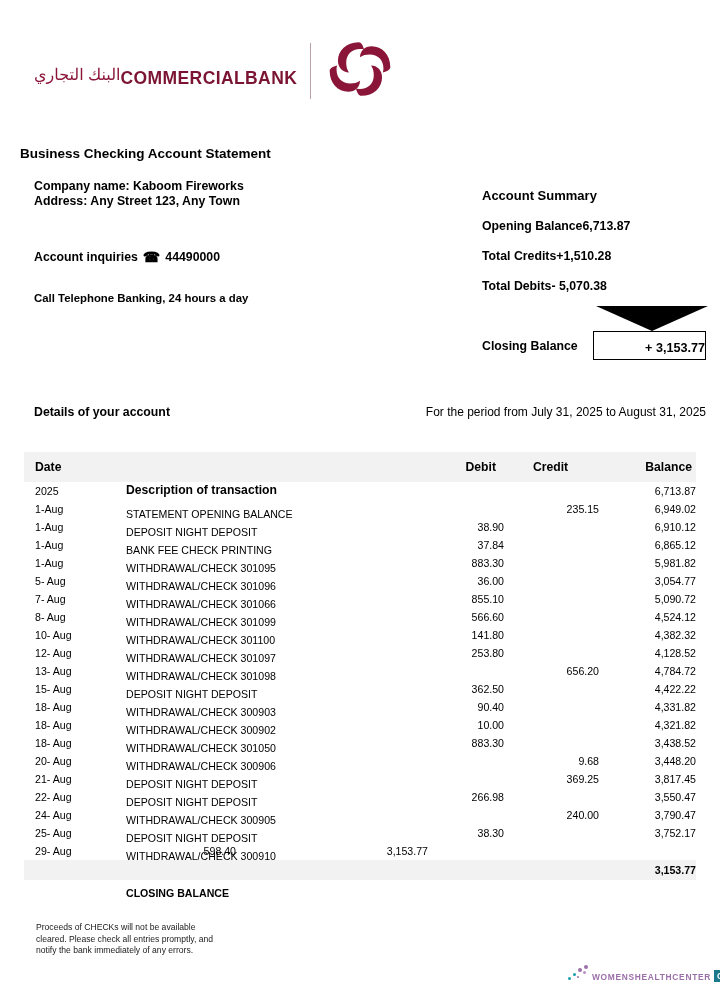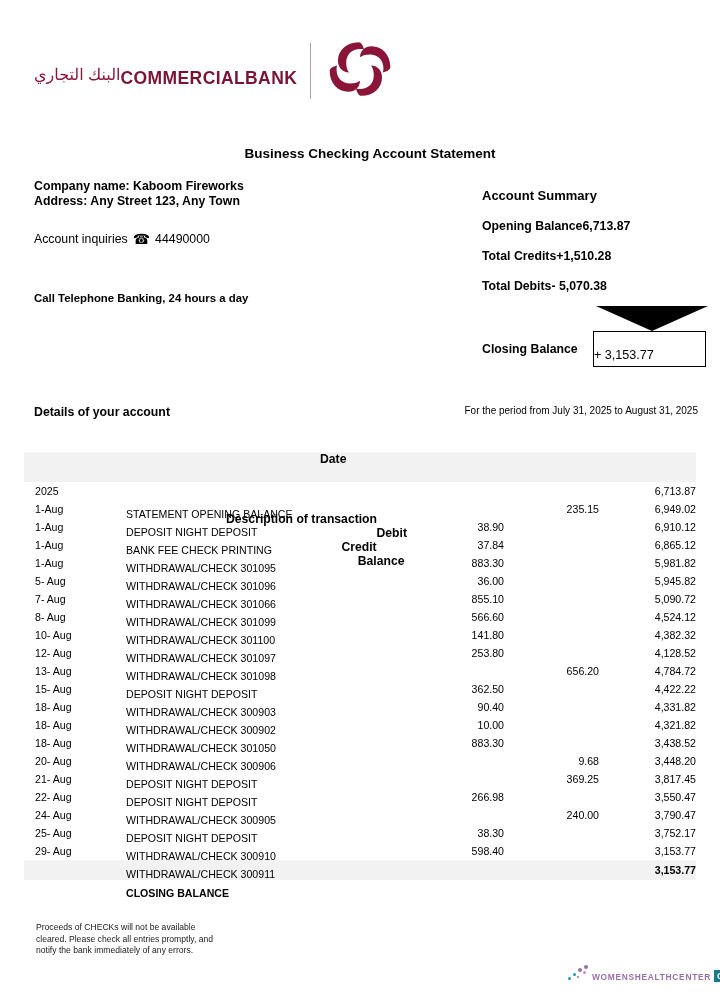--- a/index.html
+++ b/index.html
@@ -51,41 +51,41 @@
   }
   .logo-mark {
     margin-left: 14px;
   }
 
   
   .doc-title {
     position: absolute;
     left: 0; right: 0;
     top: 146px;
-    text-align: center;
+    text-align: left;
     font-size: 13.5px;
     font-weight: bold;
     padding-left: 20px;
   }
 
   
   .company-block {
     position: absolute;
     left: 34px;
     top: 179px;
     font-size: 12.3px;
     font-weight: bold;
     line-height: 15px;
   }
   .inquiries {
     position: absolute;
     left: 34px;
-    top: 232px;
+    top: 250px;
     font-size: 12.3px;
-    font-weight: normal;
+    font-weight: bold;
     display: flex;
     align-items: flex-end;
   }
   .phone-glyph {
     font-size: 14px;
     margin: 0 5px 0 5px;
     line-height: 1;
   }
   .telbank {
     position: absolute;
@@ -137,39 +137,39 @@
     align-items: center;
   }
   .closing-label {
     font-size: 12.3px;
     font-weight: bold;
   }
   .closing-box {
     border: 1px solid #000000;
     width: 113px;
     box-sizing: border-box;
-    text-align: left;
+    text-align: right;
     font-size: 12.6px;
-    font-weight: normal;
-    padding: 16px 0 4px 0;
+    font-weight: bold;
+    padding: 9px 0 4px 0;
   }
 
   
   .details-label {
     position: absolute;
     left: 34px;
     top: 405px;
     font-size: 12.3px;
     font-weight: bold;
   }
   .period-label {
     position: absolute;
-    right: 22px;
+    right: 14px;
     top: 405px;
-    font-size: 10px;
+    font-size: 12px;
     font-weight: normal;
   }
 
   
   .table {
     position: absolute;
     left: 24px;
     top: 452px;
     width: 672px;
     font-size: 10.6px;
@@ -177,21 +177,20 @@
   .trow {
     display: flex;
     align-items: center;
     height: 18px;
   }
   .trow.head {
     background: #f2f2f2;
     height: 30px;
     font-size: 12.2px;
     font-weight: bold;
-    flex-direction: column;
   }
   .trow.total {
     background: #f2f2f2;
     height: 20px;
     font-weight: bold;
     font-size: 10.6px;
   }
   .trow.opening {
     font-weight: normal;
   }
@@ -353,21 +352,21 @@
         <div class="c-desc">WITHDRAWAL/CHECK 301096</div>
         <div class="c-debit">883.30</div>
         <div class="c-credit"></div>
         <div class="c-bal">5,981.82</div>
       </div>
       <div class="trow">
         <div class="c-date">5- Aug</div>
         <div class="c-desc">WITHDRAWAL/CHECK 301066</div>
         <div class="c-debit">36.00</div>
         <div class="c-credit"></div>
-        <div class="c-bal">5,945.82</div>
+        <div class="c-bal">3,054.77</div>
       </div>
       <div class="trow">
         <div class="c-date">7- Aug</div>
         <div class="c-desc">WITHDRAWAL/CHECK 301099</div>
         <div class="c-debit">855.10</div>
         <div class="c-credit"></div>
         <div class="c-bal">5,090.72</div>
       </div>
       <div class="trow">
         <div class="c-date">8- Aug</div>
@@ -455,21 +454,20 @@
       </div>
       <div class="trow">
         <div class="c-date">25- Aug</div>
         <div class="c-desc">WITHDRAWAL/CHECK 300910</div>
         <div class="c-debit">38.30</div>
         <div class="c-credit"></div>
         <div class="c-bal">3,752.17</div>
       </div>
       <div class="trow">
         <div class="c-date">29- Aug</div>
-        <div class="c-desc">WITHDRAWAL/CHECK 300911</div>
         <div class="c-debit">598.40</div>
         <div class="c-credit"></div>
         <div class="c-bal">3,153.77</div>
       </div>
       <div class="trow total">
         <div class="c-date"></div>
         <div class="c-desc">CLOSING BALANCE</div>
         <div class="c-debit"></div>
         <div class="c-credit"></div>
         <div class="c-bal">3,153.77</div>

